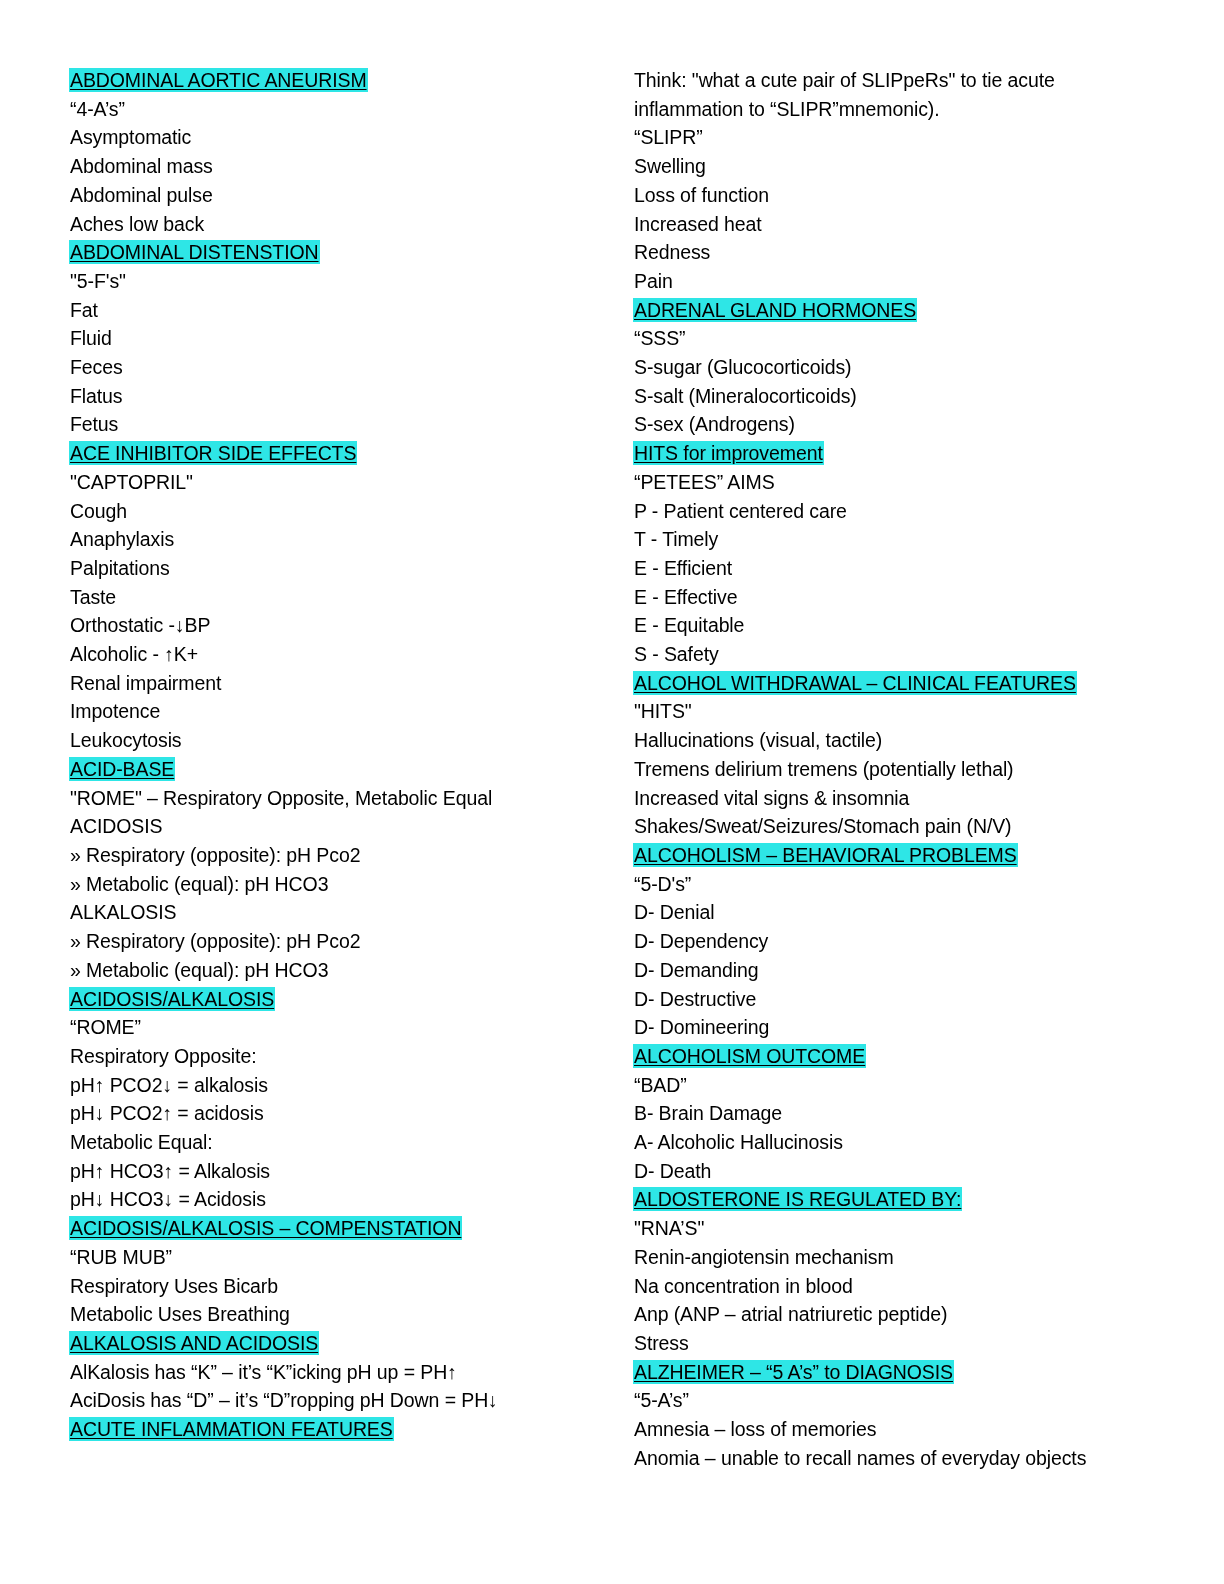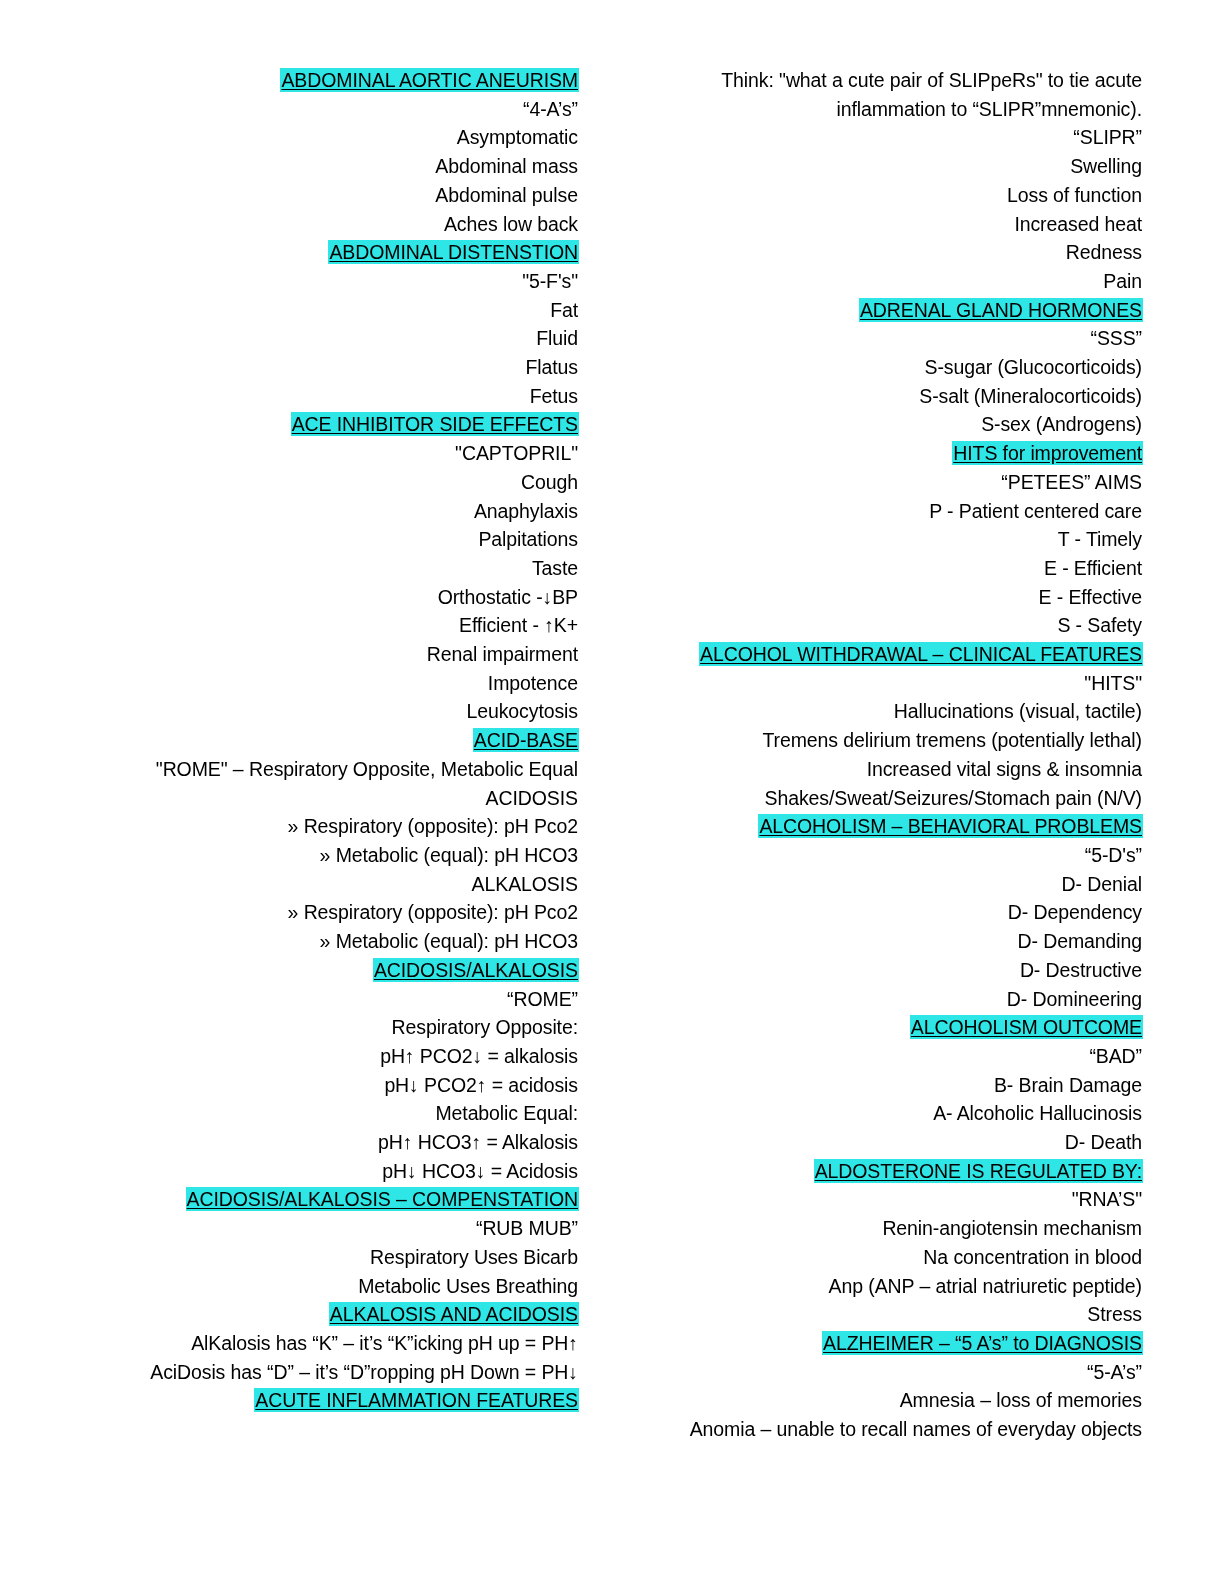--- a/index.html
+++ b/index.html
@@ -12,21 +12,20 @@
     height: 1584px;
     font-family: "Liberation Sans", sans-serif;
     color: #000000;
   }
   .page {
     position: relative;
     width: 1224px;
     height: 1584px;
     box-sizing: border-box;
     padding: 66px 70px 40px 70px;
-    text-align: right;
   }
   .columns {
     display: flex;
     flex-direction: row;
     gap: 56px;
     align-items: flex-start;
   }
   .column {
     width: 508px;
     flex: 0 0 508px;
@@ -56,30 +55,31 @@
         <div class="line hl"><span class="txt">ABDOMINAL AORTIC ANEURISM</span></div>
         <div class="line"><span class="txt">“4-A’s”</span></div>
         <div class="line"><span class="txt">Asymptomatic</span></div>
         <div class="line"><span class="txt">Abdominal mass</span></div>
         <div class="line"><span class="txt">Abdominal pulse</span></div>
         <div class="line"><span class="txt">Aches low back</span></div>
         <div class="line hl"><span class="txt">ABDOMINAL DISTENSTION</span></div>
         <div class="line"><span class="txt">"5-F's"</span></div>
         <div class="line"><span class="txt">Fat</span></div>
         <div class="line"><span class="txt">Fluid</span></div>
+        <div class="line"><span class="txt">Feces</span></div>
         <div class="line"><span class="txt">Flatus</span></div>
         <div class="line"><span class="txt">Fetus</span></div>
         <div class="line hl"><span class="txt">ACE INHIBITOR SIDE EFFECTS</span></div>
         <div class="line"><span class="txt">"CAPTOPRIL"</span></div>
         <div class="line"><span class="txt">Cough</span></div>
         <div class="line"><span class="txt">Anaphylaxis</span></div>
         <div class="line"><span class="txt">Palpitations</span></div>
         <div class="line"><span class="txt">Taste</span></div>
         <div class="line"><span class="txt">Orthostatic -↓BP</span></div>
-        <div class="line"><span class="txt">Efficient - ↑K+</span></div>
+        <div class="line"><span class="txt">Alcoholic - ↑K+</span></div>
         <div class="line"><span class="txt">Renal impairment</span></div>
         <div class="line"><span class="txt">Impotence</span></div>
         <div class="line"><span class="txt">Leukocytosis</span></div>
         <div class="line hl"><span class="txt">ACID-BASE</span></div>
         <div class="line"><span class="txt">"ROME" – Respiratory Opposite, Metabolic Equal</span></div>
         <div class="line"><span class="txt">ACIDOSIS</span></div>
         <div class="line"><span class="txt">» Respiratory (opposite): pH Pco2</span></div>
         <div class="line"><span class="txt">» Metabolic (equal): pH HCO3</span></div>
         <div class="line"><span class="txt">ALKALOSIS</span></div>
         <div class="line"><span class="txt">» Respiratory (opposite): pH Pco2</span></div>
@@ -114,20 +114,21 @@
         <div class="line"><span class="txt">“SSS”</span></div>
         <div class="line"><span class="txt">S-sugar (Glucocorticoids)</span></div>
         <div class="line"><span class="txt">S-salt (Mineralocorticoids)</span></div>
         <div class="line"><span class="txt">S-sex (Androgens)</span></div>
         <div class="line hl"><span class="txt">HITS for improvement</span></div>
         <div class="line"><span class="txt">“PETEES” AIMS</span></div>
         <div class="line"><span class="txt">P - Patient centered care</span></div>
         <div class="line"><span class="txt">T - Timely</span></div>
         <div class="line"><span class="txt">E - Efficient</span></div>
         <div class="line"><span class="txt">E - Effective</span></div>
+        <div class="line"><span class="txt">E - Equitable</span></div>
         <div class="line"><span class="txt">S - Safety</span></div>
         <div class="line hl"><span class="txt">ALCOHOL WITHDRAWAL – CLINICAL FEATURES</span></div>
         <div class="line"><span class="txt">"HITS"</span></div>
         <div class="line"><span class="txt">Hallucinations (visual, tactile)</span></div>
         <div class="line"><span class="txt">Tremens delirium tremens (potentially lethal)</span></div>
         <div class="line"><span class="txt">Increased vital signs &amp; insomnia</span></div>
         <div class="line"><span class="txt">Shakes/Sweat/Seizures/Stomach pain (N/V)</span></div>
         <div class="line hl"><span class="txt">ALCOHOLISM – BEHAVIORAL PROBLEMS</span></div>
         <div class="line"><span class="txt">“5-D's”</span></div>
         <div class="line"><span class="txt">D- Denial</span></div>

